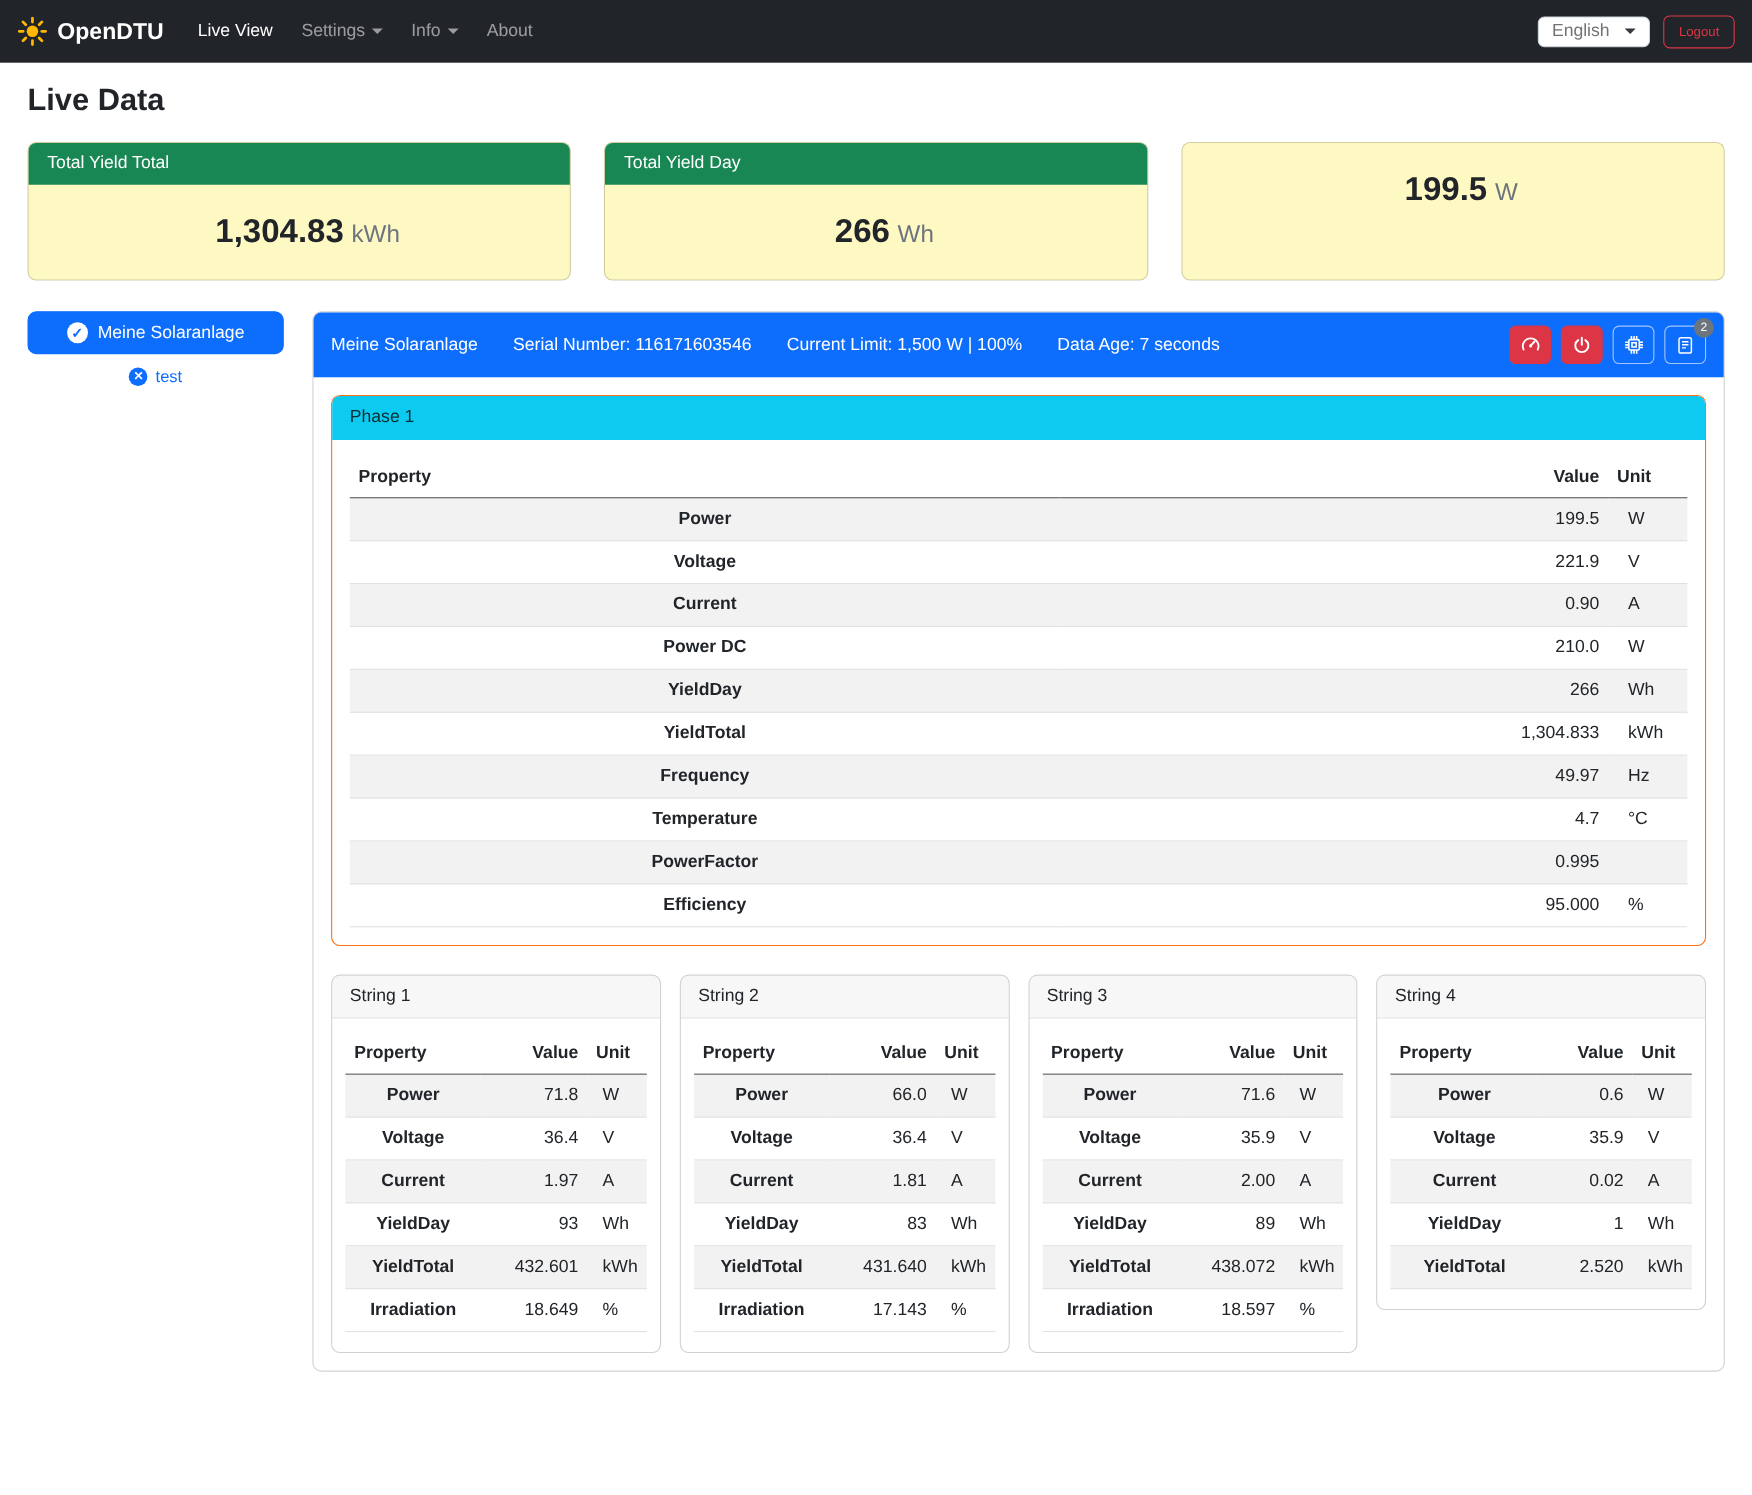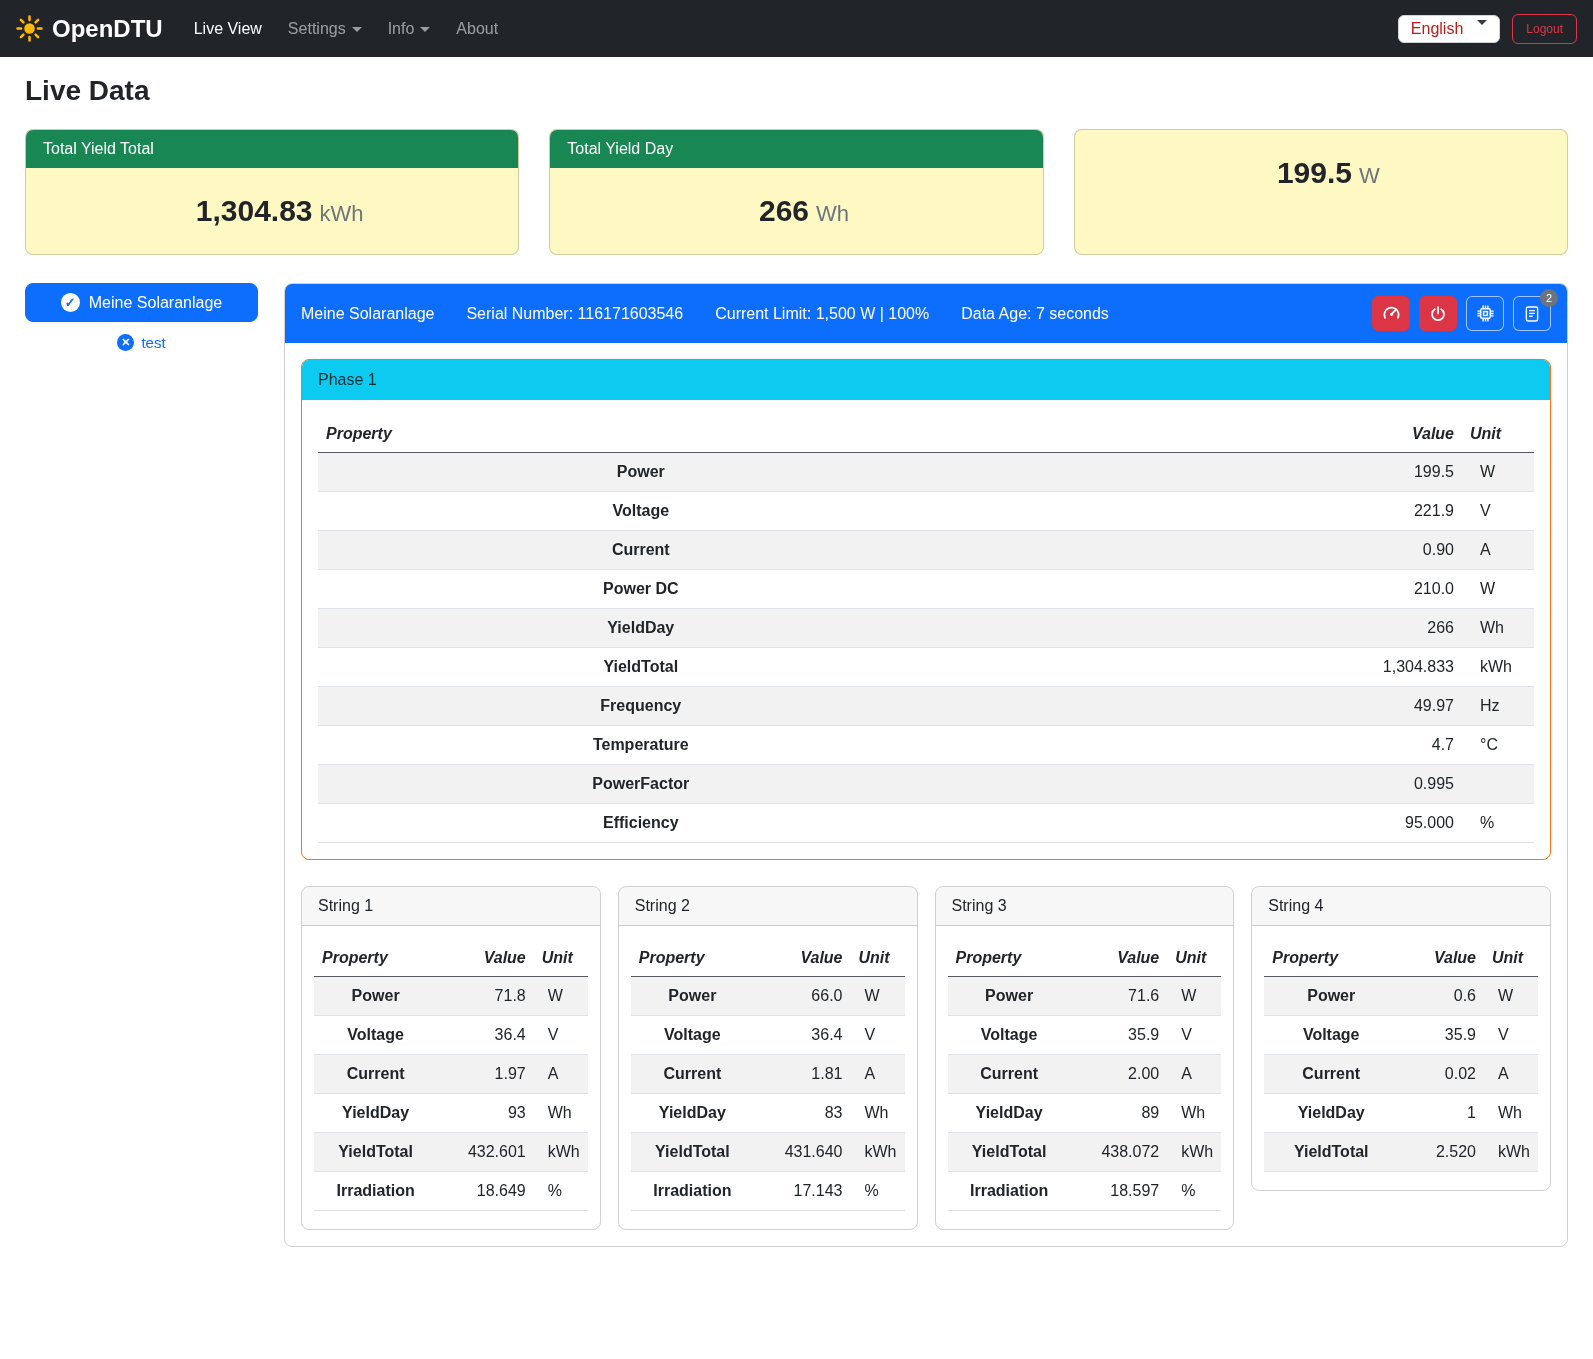--- a/index.html
+++ b/index.html
@@ -17,21 +17,21 @@
     display: flex;
     align-items: center;
     padding: 8px 16px;
     min-height: 57px;
   }
   .brand {
     display: flex;
     align-items: center;
     gap: 9px;
     color: #fff;
-    font-size: 24px;
+    font-size: 21px;
     font-weight: 700;
     margin-right: 18px;
     cursor: pointer;
   }
   .nav-links { display: flex; align-items: center; }
   .nav-link {
     color: rgba(255,255,255,.55);
     padding: 8px 13px;
     cursor: pointer;
     white-space: nowrap;
@@ -41,25 +41,26 @@
     display: inline-block;
     margin-left: 6px;
     vertical-align: 2px;
     border-top: 5px solid;
     border-right: 5px solid transparent;
     border-left: 5px solid transparent;
   }
   .nav-right { margin-left: auto; display: flex; align-items: center; gap: 12px; }
   .lang-select {
     background: #fff;
-    color: #b91c1c;
+    color: #737373;
     border: 1px solid #ced4da;
     border-radius: 6px;
     padding: 4px 12px;
     display: flex;
+    align-items: center;
     gap: 14px;
     cursor: pointer;
   }
   .select-caret {
     display: inline-block;
     border-top: 5px solid #343a40;
     border-right: 5px solid transparent;
     border-left: 5px solid transparent;
   }
   .logout-btn {
@@ -211,21 +212,21 @@
   .phase-header {
     background: #0dcaf0;
     color: #0b2e33;
     padding: 11px 16px;
     border-radius: 7px 7px 0 0;
   }
   .phase-body { padding: 16px; }
 
   
   table { width: 100%; border-collapse: collapse; font-size: 16px; }
-  thead th { padding: 9px 8px; border-bottom: 1px solid #55595d; font-style: italic; }
+  thead th { padding: 9px 8px; border-bottom: 1px solid #55595d; }
   .h-prop { text-align: left; }
   .h-val  { text-align: right; }
   .h-unit { text-align: left; }
   tbody tr { border-bottom: 1px solid #dee2e6; }
   tbody tr:nth-child(odd) { background: rgba(0,0,0,.05); }
   tbody th { text-align: center; font-weight: 700; padding: 10px 8px; }
   tbody td { padding: 10px 8px; }
   td.col-val { text-align: right; }
   td.col-unit { text-align: left; }
   .phase-body td.col-unit { width: 72px; padding-left: 18px; }

